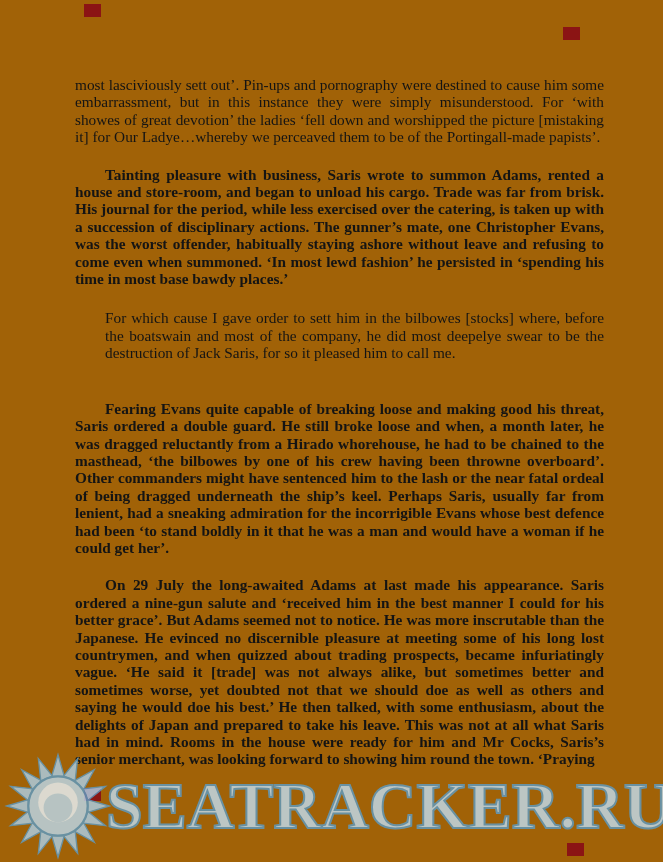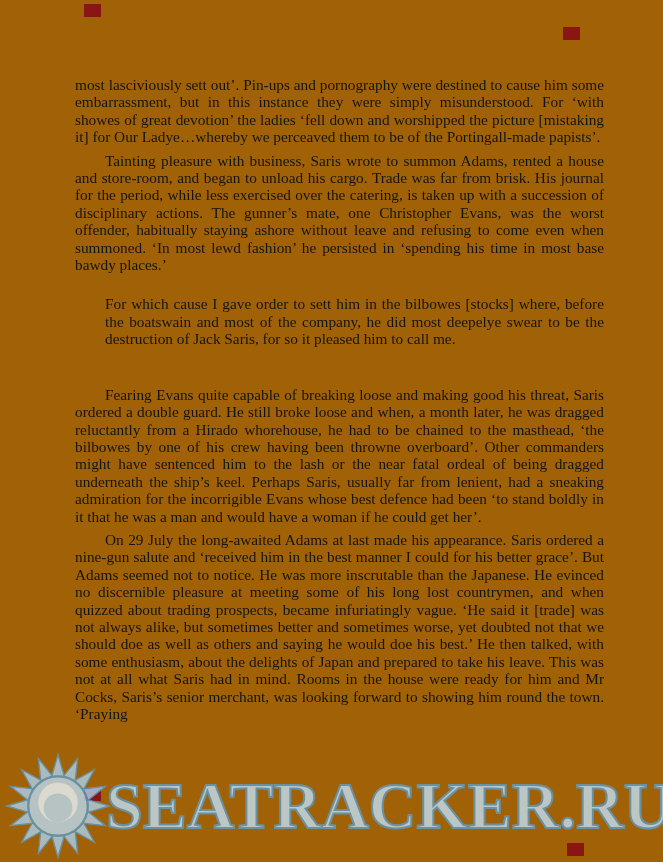--- a/index.html
+++ b/index.html
@@ -35,21 +35,22 @@
     top: 76px;
     font-size: 15.3px;
     line-height: 17.4px;
     text-align: justify;
   }
   .para {
     margin: 0;
   }
   .para.indent {
     text-indent: 30px;
-    margin-top: 6px;
+    margin-top: 20px;
+    font-weight: bold;
   }
   .block-quote {
     margin: 22px 0 38px 30px;
     text-align: justify;
   }
 
   .watermark {
     position: absolute;
     left: 4px;
     bottom: 2px;

